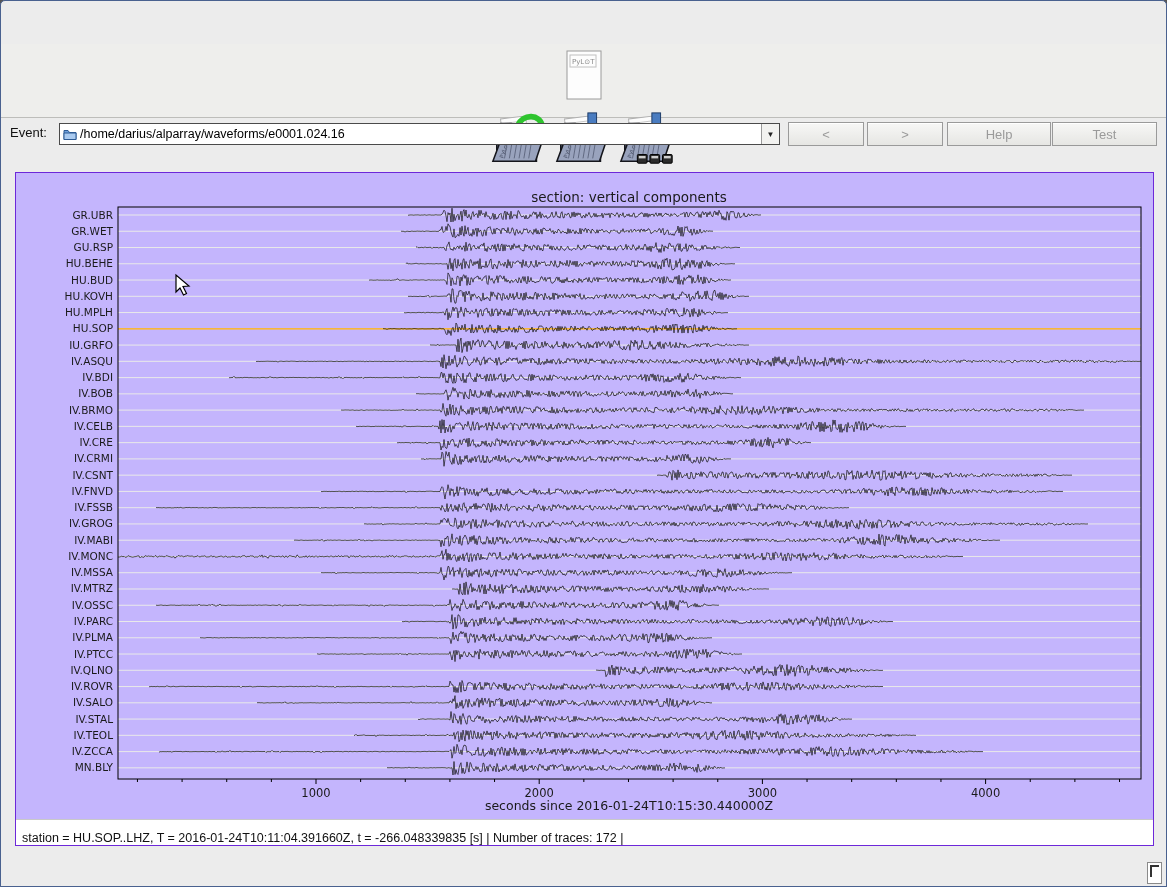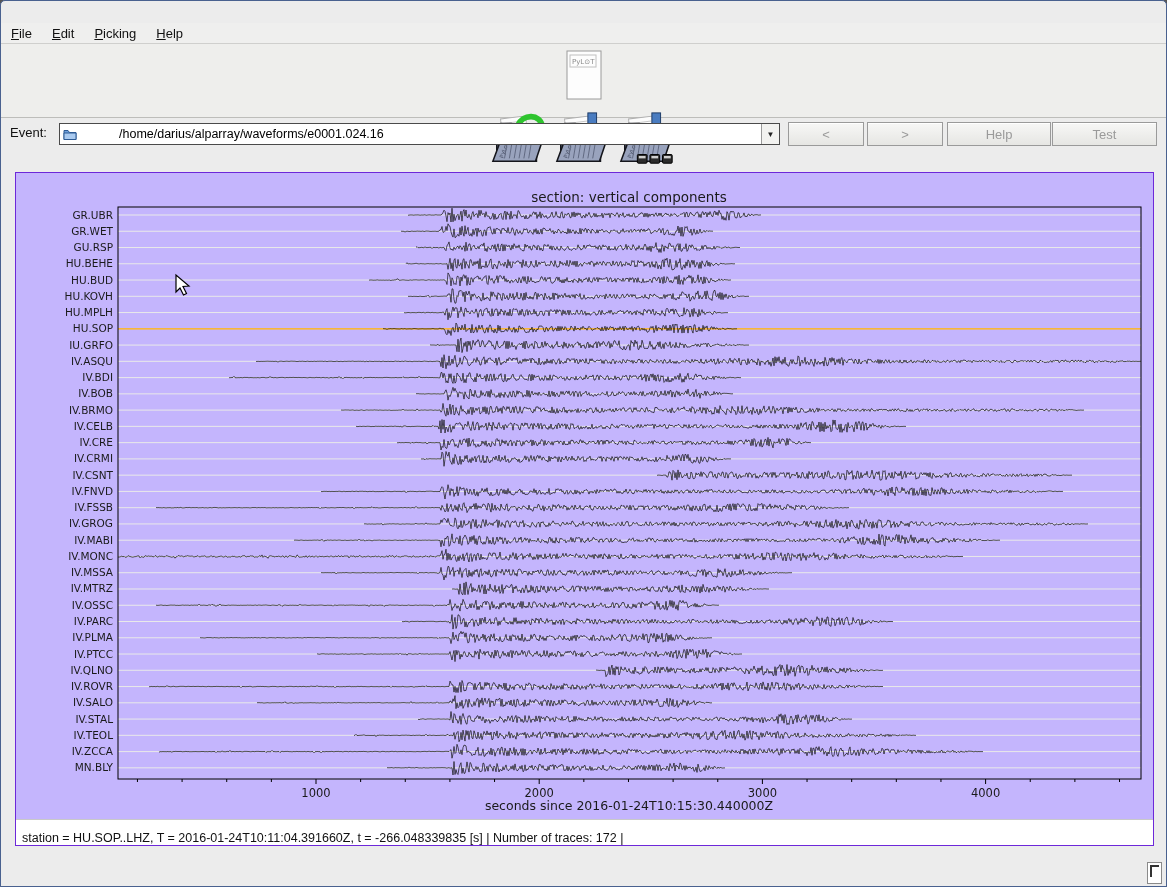--- a/index.html
+++ b/index.html
@@ -35,21 +35,21 @@
   .zne-wrap{padding:5px;border-radius:3px;}
   .zne-wrap.checked{background:repeating-conic-gradient(#ffffff 0 25%,#f1f1e6 0 50%) 0 0/6px 6px;
                     border:1px solid #d9d9cc;}
   #autopylot{display:flex;flex-direction:column;align-items:center;justify-content:center;width:92px;}
   #autopylot .top{font-style:italic;font-weight:bold;color:#0d9c9c;font-size:16px;line-height:1;}
   #autopylot .main{display:flex;align-items:center;font-weight:bold;font-size:22px;color:#27343f;line-height:1.05;}
   
   #eventbar{position:absolute;left:0;top:117px;width:100%;height:31px;padding-left:9px;}
   #event-label{position:absolute;left:9px;top:7px;font-size:13px;color:#111;}
   #event-combo{position:absolute;left:58px;top:5px;width:719px;height:20px;background:#fff;
-               border:1px solid #4a4a4a;display:flex;align-items:center;font-size:12.5px;gap:39px;}
+               border:1px solid #4a4a4a;display:flex;align-items:center;font-size:12.5px;}
   #event-combo .folder{margin:0 3px 0 3px;}
   #combo-arrow{position:absolute;right:0;top:0;width:17px;height:100%;border-left:1px solid #9a9a9a;
                background:#f2f2f0;display:flex;align-items:center;justify-content:center;font-size:8px;color:#222;}
   .ev-btn{position:absolute;top:4px;height:22px;border:1px solid #9a9a9a;color:#9a9a9a;font-size:13px;
           background:linear-gradient(#f7f7f6,#e6e6e3);display:flex;align-items:center;justify-content:center;
           box-shadow:inset 0 1px 0 #fff;}
   
   #tabbar{position:absolute;left:14px;top:149px;height:23px;display:flex;align-items:flex-end;z-index:3;}
   .tab{border:1px solid #3c3c3c;background:#ececec;font-size:13px;padding:2px 12px 3px 12px;margin-right:3px;}
   .tab.active{padding:3px 13px 4px 13px;border-bottom:1px solid #ececec;margin-bottom:-1px;}
@@ -66,26 +66,20 @@
   #sizegrip .corner{position:absolute;left:2px;top:2px;width:7px;height:10px;
                     border-left:2px solid #333;border-top:2px solid #333;}
   text{font-family:"DejaVu Sans","Liberation Sans",sans-serif;}
 </style>
 </head>
 <body>
 
 <div id="window">
 
 
-  <div id="menubar">
-      <div class="menu-item">File</div>
-      <div class="menu-item">Edit</div>
-      <div class="menu-item">Picking</div>
-      <div class="menu-item">Help</div>
-    </div>
 
   <div id="toolbar">
       <div class="tgroup">
         <div class="tbtn">
           <svg width="40" height="54" viewBox="0 0 40 54">
             <rect x="3" y="2" width="34" height="48" fill="#fdfdfd" stroke="#9a9a9a"></rect>
             <rect x="6" y="6" width="26" height="12" fill="none" stroke="#c0c0c0"></rect>
             <text x="8" y="15" font-size="7" fill="#8a8a8a">PyL<tspan fill="#8a8a8a">⊙</tspan>T</text>
           </svg>
         </div>

